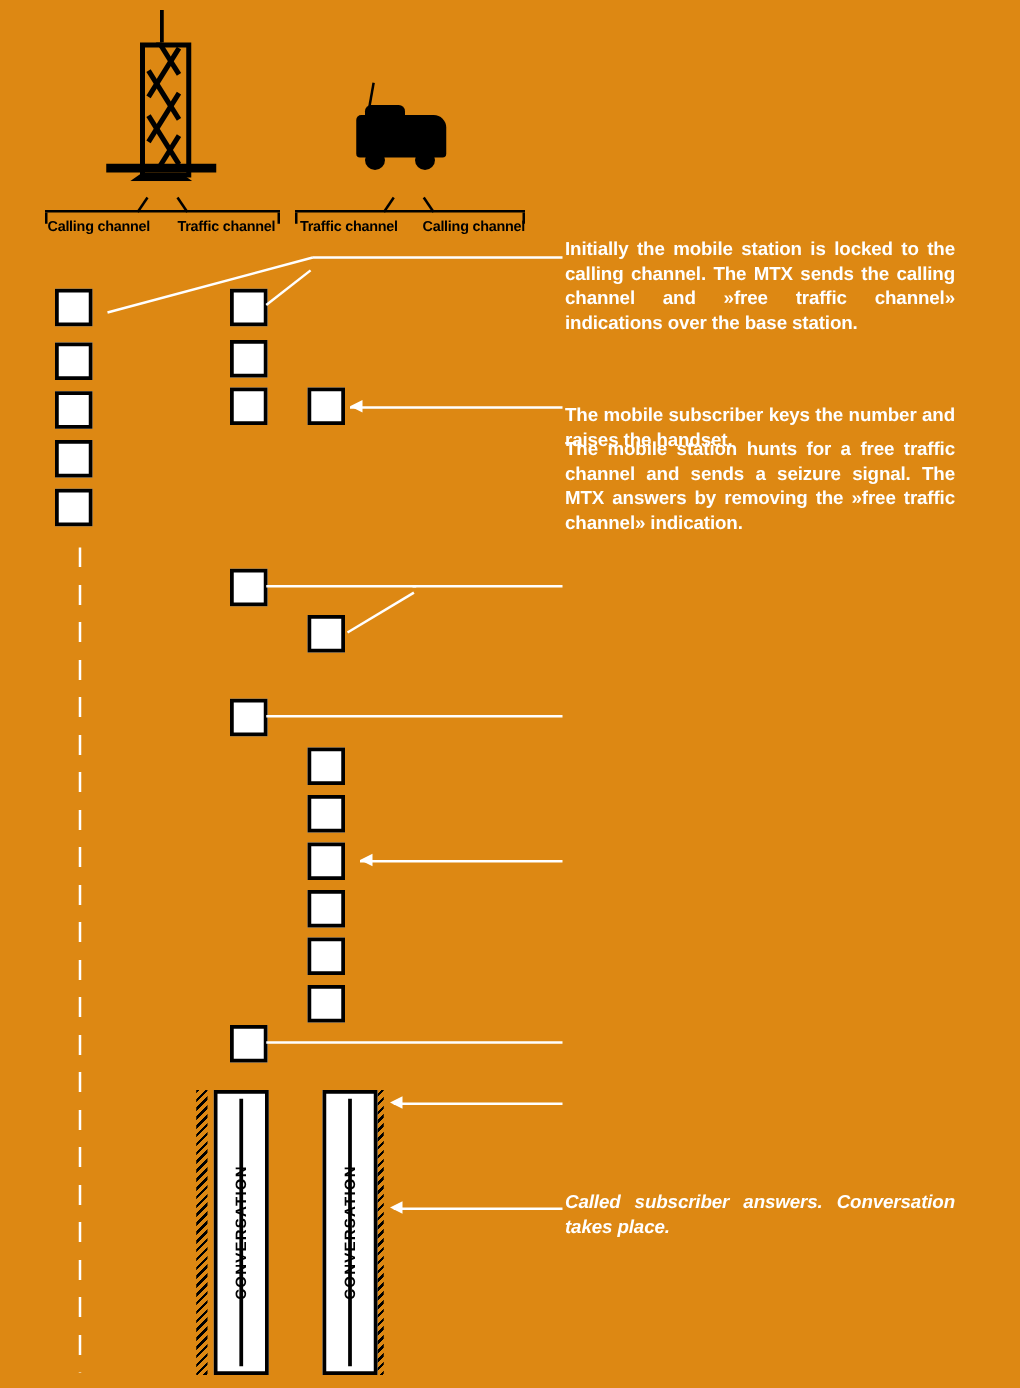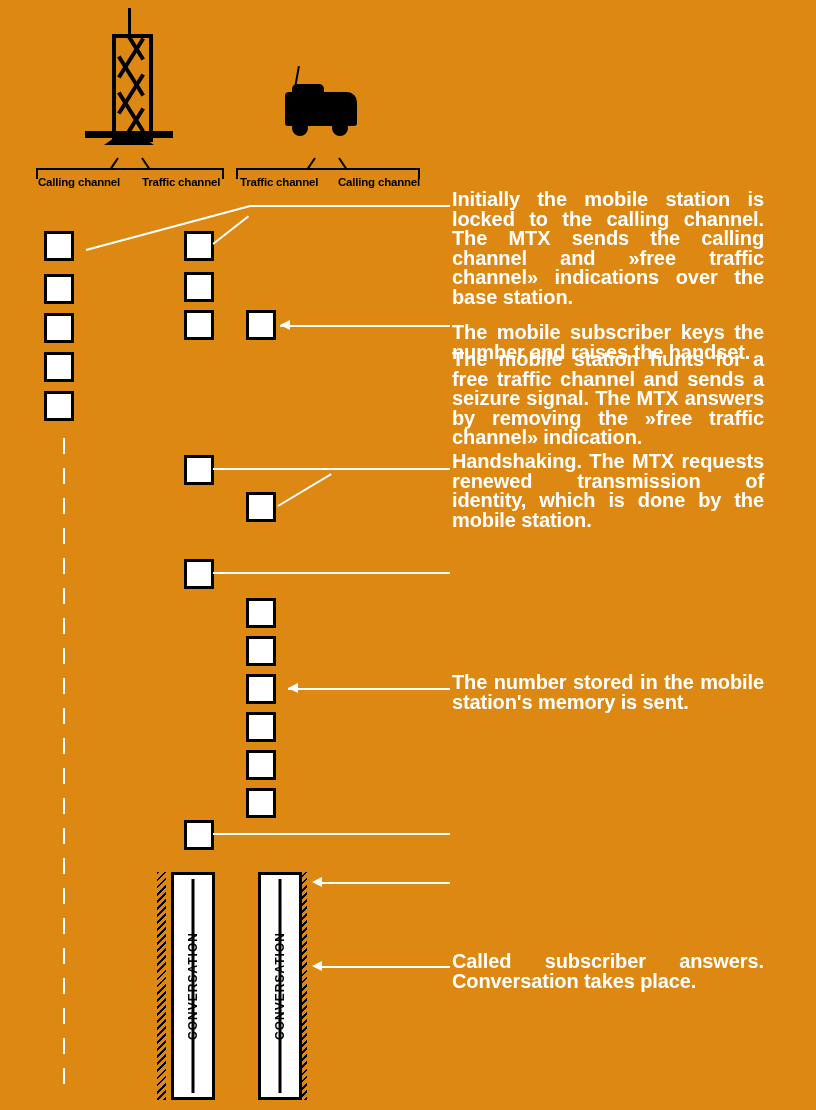--- a/index.html
+++ b/index.html
@@ -104,21 +104,21 @@
     position:absolute;left:50%;top:4px;bottom:4px;width:3px;background:#000;
     transform:translateX(-50%);
   }
   .zigline{
     position:absolute;width:9px;background:
       repeating-linear-gradient(135deg,#000 0 2px,transparent 2px 5px);
   }
 
   
   .txt{
-    position:absolute;left:452px;width:312px;color:#fff;font-size:20px;
+    position:absolute;left:452px;width:312px;color:#fff;font-size:15px;
     line-height:19.5px;text-align:justify;font-weight:bold;
     letter-spacing:-0.1px;
   }
   .txt p{margin:0;}
 </style>
 </head>
 <body>
 
 <div id="stage">
 
@@ -228,28 +228,22 @@
   </div>
 
   <div class="txt" style="top:323px;">
     <p>The mobile subscriber keys the number and raises the handset.</p>
   </div>
 
   <div class="txt" style="top:350px;">
     <p>The mobile station hunts for a free traffic channel and sends a seizure signal. The MTX answers by removing the »free traffic channel» indication.</p>
   </div>
 
-  <div class="txt" style="top:452px;">
-    <p>Handshaking. The MTX requests renewed transmission of identity, which is done by the mobile station.</p>
-  </div>
-
-
-  <div class="txt" style="top:673px;">
-    <p>The number stored in the mobile station's memory is sent.</p>
-  </div>
-
-
-
-  <div class="txt" style="top:952px;">
+
+
+
+
+
+  <div class="txt" style="top:952px;font-style:italic;">
     <p>Called subscriber answers. Conversation takes place.</p>
   </div>
 
 </div>
 
 </body></html>

